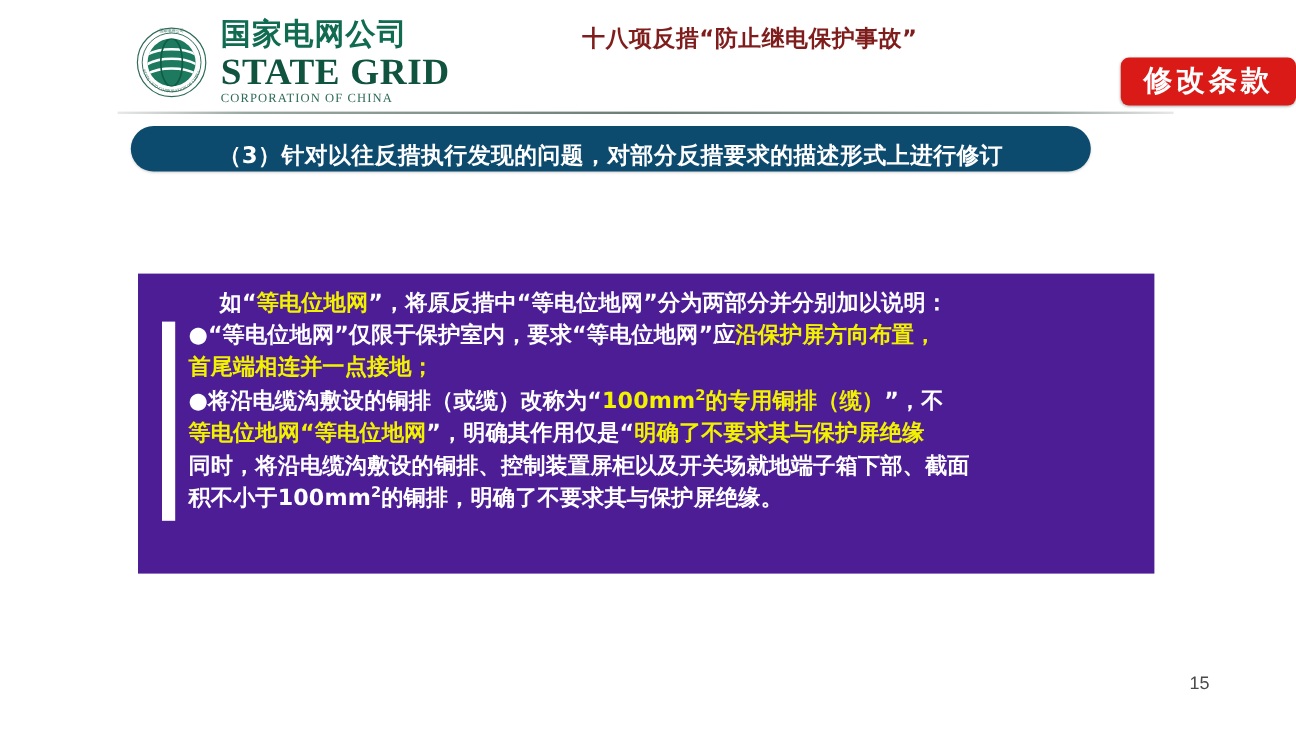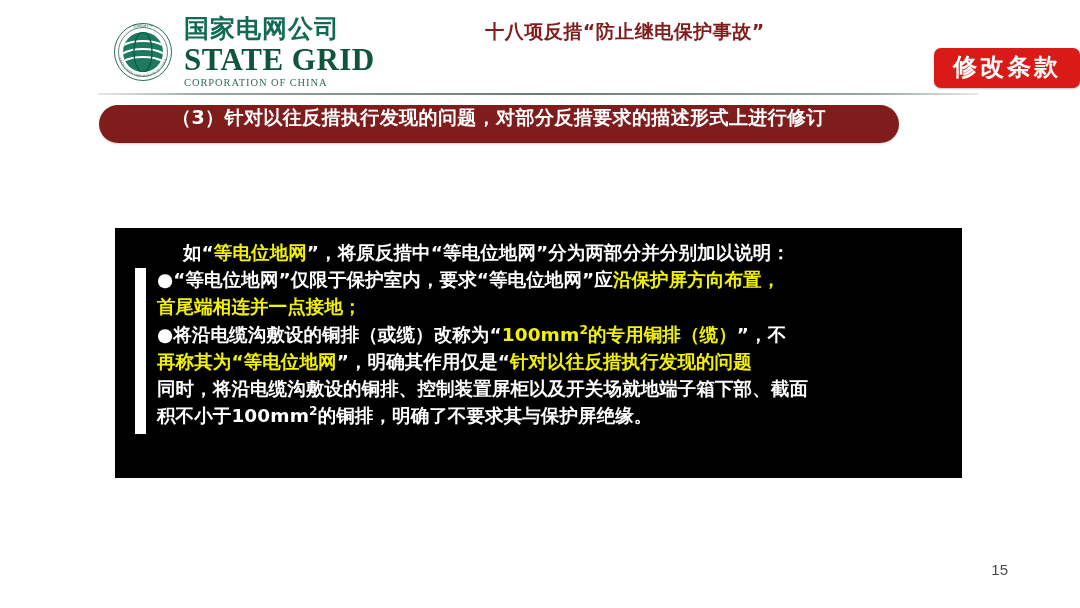--- a/index.html
+++ b/index.html
@@ -115,48 +115,48 @@
     left: 98px;
     top: 93px;
     width: 880px;
     height: 2px;
     background: linear-gradient(to right, #e8e8e8, #9aa8a3 12%, #6c7c77 50%, #9aa8a3 88%, #e8e8e8);
   }
 
   
   #section-banner {
     position: absolute;
-    left: 99px;
+    left: 109px;
     top: 105px;
     width: 800px;
     height: 38px;
-    background: #7f1d1d;
+    background: #0c4a6e;
     border-radius: 19px;
     display: flex;
-    align-items: flex-start;
+    align-items: flex-end;
     justify-content: center;
     box-shadow: 0 1px 2px rgba(0,0,0,0.18);
   }
   #section-banner-text {
     color: #ffffff;
     font-size: 19px;
     font-weight: bold;
     letter-spacing: 0.4px;
     font-family: "DejaVu Sans", "Liberation Sans", sans-serif;
     white-space: nowrap;
   }
 
   
   #content-box {
     position: absolute;
     left: 115px;
     top: 228px;
     width: 847px;
     height: 250px;
-    background: #000000;
+    background: #4c1d95;
   }
 
   #content-accent-bar {
     position: absolute;
     left: 20px;
     top: 40px;
     width: 11px;
     height: 166px;
     background: #ffffff;
   }
@@ -247,21 +247,21 @@
     <span id="section-banner-text">（3）针对以往反措执行发现的问题，对部分反措要求的描述形式上进行修订</span>
   </div>
 
   <div id="content-box">
     <div id="content-accent-bar"></div>
     <div id="content-text">
         <div class="ln indent"><span>如“</span><span class="hl-yellow">等电位地网</span><span>”，将原反措中“等电位地网”分为两部分并分别加以说明：</span></div>
         <div class="ln"><span>●“等电位地网”仅限于保护室内，要求“等电位地网”应</span><span class="hl-yellow">沿保护屏方向布置，</span></div>
         <div class="ln"><span class="hl-yellow">首尾端相连并一点接地；</span></div>
         <div class="ln"><span>●将沿电缆沟敷设的铜排（或缆）改称为“</span><span class="hl-yellow">100mm</span><span class="sup hl-yellow">2</span><span class="hl-yellow">的专用铜排（缆）</span><span>”，不</span></div>
-        <div class="ln"><span class="hl-yellow">再称其为“</span><span class="hl-yellow">等电位地网</span><span>”，明确其作用仅是“</span><span class="hl-yellow">针对以往反措执行发现的问题</span></div>
+        <div class="ln"><span class="hl-yellow">等电位地网“</span><span class="hl-yellow">等电位地网</span><span>”，明确其作用仅是“</span><span class="hl-yellow">明确了不要求其与保护屏绝缘</span></div>
         <div class="ln"><span>同时，将沿电缆沟敷设的铜排、控制装置屏柜以及开关场就地端子箱下部、截面</span></div>
         <div class="ln"><span>积不小于100mm</span><span class="sup">2</span><span>的铜排，明确了不要求其与保护屏绝缘。</span></div>
       </div>
   </div>
 
   <div id="page-number">15</div>
 
 </div>
 
 </body></html>

